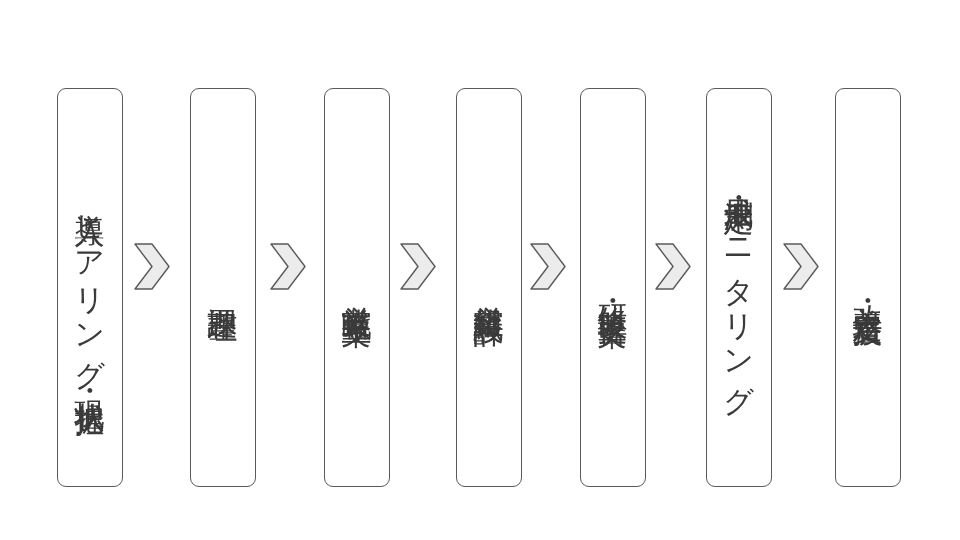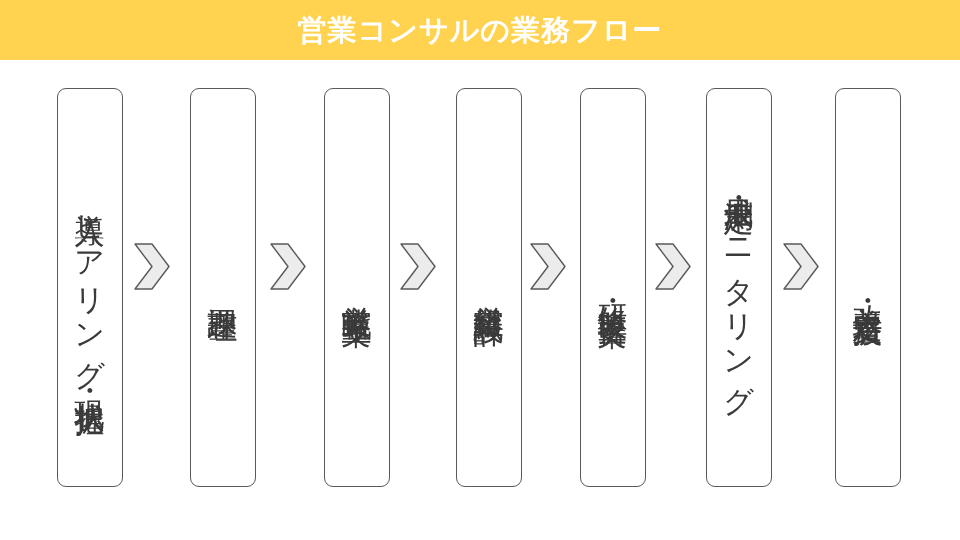--- a/index.html
+++ b/index.html
@@ -100,23 +100,20 @@
   .arrow-3 { left: 400px; }
   .arrow-4 { left: 530px; }
   .arrow-5 { left: 655px; }
   .arrow-6 { left: 783px; }
 </style>
 </head>
 <body>
 
 <div id="slide">
 
-  <div id="title-banner">
-    <div id="title-text">営業コンサルの業務フロー</div>
-  </div>
 
   <div id="flow-row">
 
     <div class="step-box box-1">
       <div class="step-label">導入ヒアリング・現状把握</div>
     </div>
 
     <div class="chevron arrow-1">
       <svg viewBox="0 0 36 47" xmlns="http://www.w3.org/2000/svg">
         <polygon points="1,1 18,1 35,23.5 18,46 1,46 18,23.5" fill="#ececec" stroke="#5a5a5a" stroke-width="1.4" stroke-linejoin="round"></polygon>

